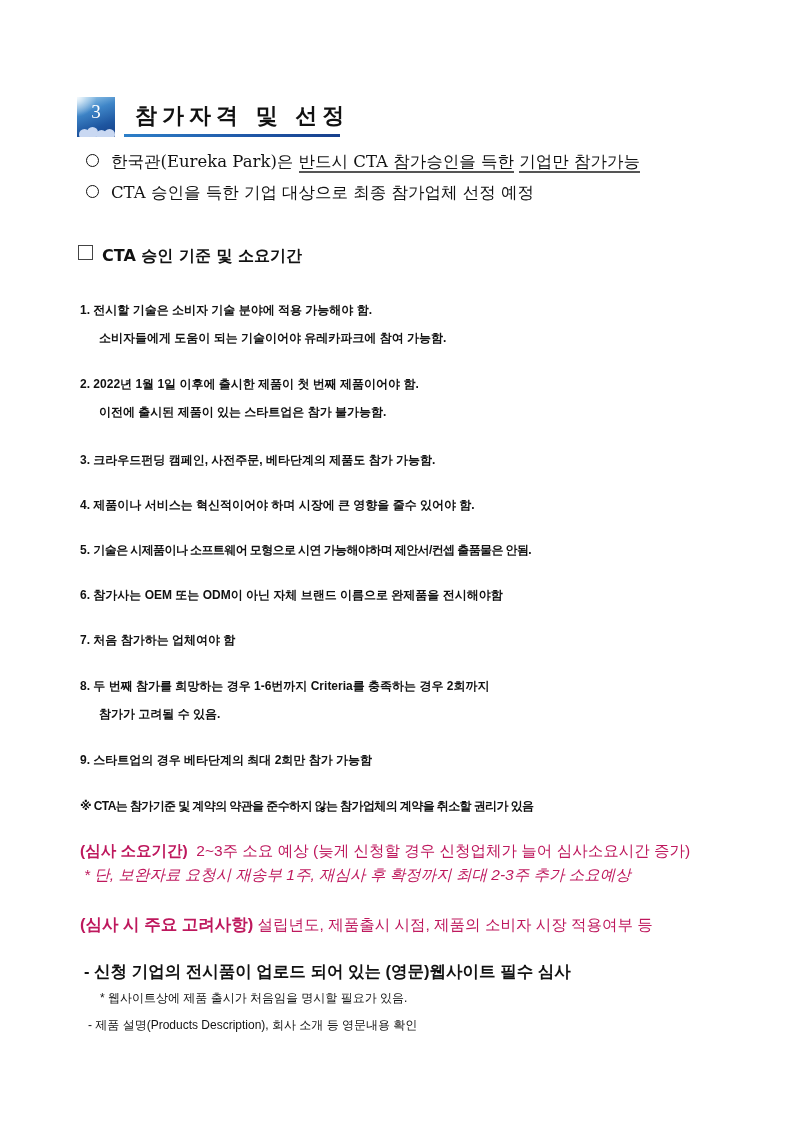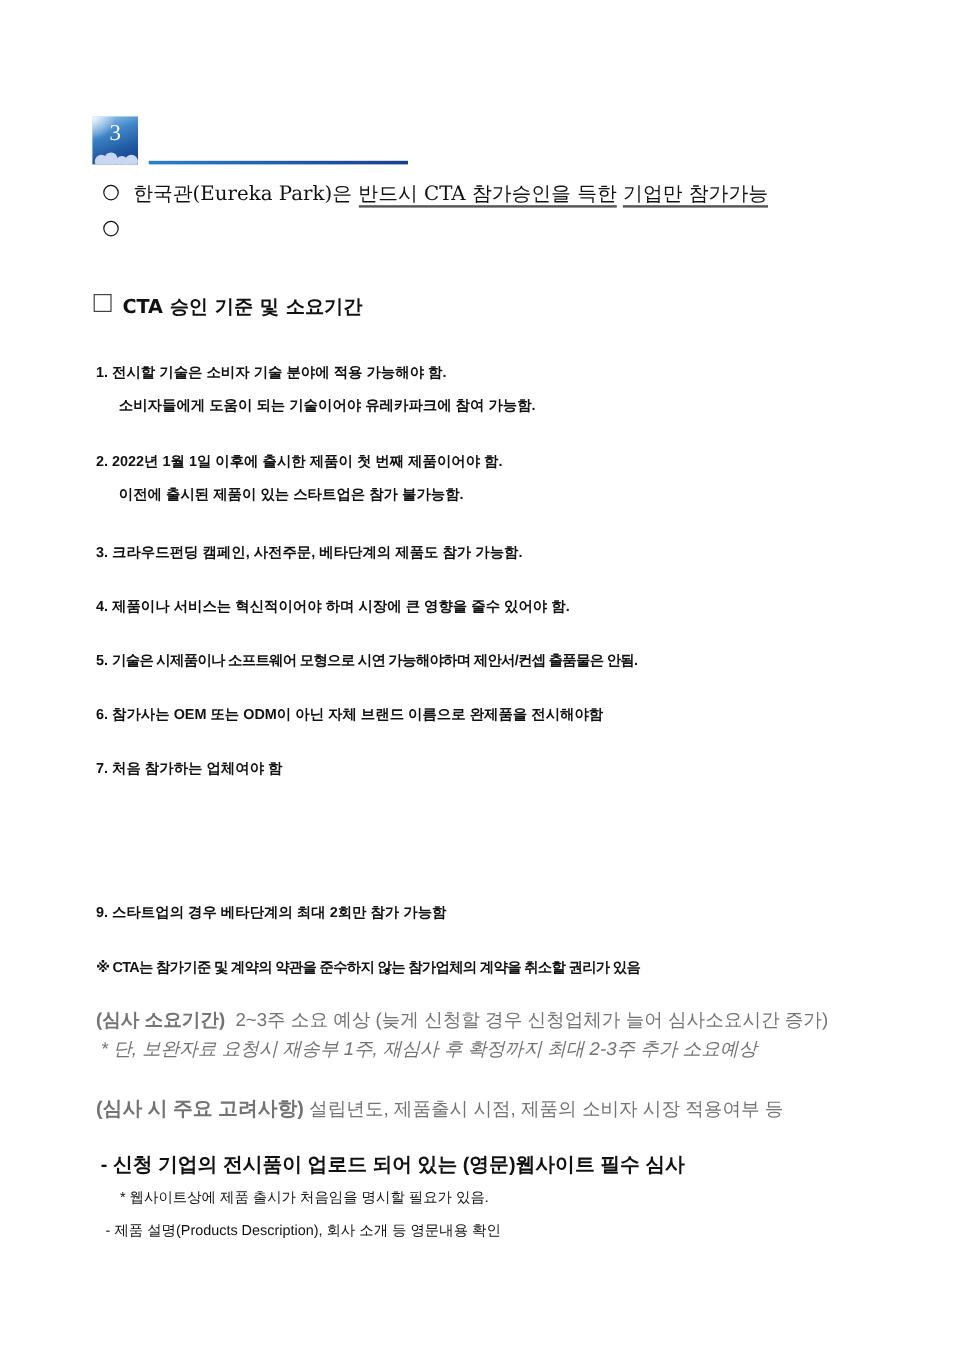--- a/index.html
+++ b/index.html
@@ -132,21 +132,21 @@
       padding-left: 19px;
     }
 
     .note {
       position: absolute;
       left: 80px;
       font-family: "Liberation Sans", "DejaVu Sans", sans-serif;
       font-size: 15.5px;
       white-space: nowrap;
       line-height: 26px;
-      color: #737373;
+      color: #be185d;
     }
     .note b { font-weight: bold; }
     .dash-line {
       position: absolute;
       font-family: "Liberation Sans", "DejaVu Sans", sans-serif;
       font-size: 12px;
       white-space: nowrap;
       line-height: 26px;
       color: #111;
     }
@@ -160,28 +160,29 @@
     <div class="badge">
       <div class="rays"></div>
       <div class="num">3</div>
       <div class="flowers">
         <span style="left:2px;"></span>
         <span style="left:10px;bottom:-1px;"></span>
         <span style="left:19px;bottom:-4px;"></span>
         <span style="left:27px;"></span>
       </div>
     </div>
+    <div class="section-title">참가자격 및 선정</div>
     <div class="section-rule"></div>
   </div>
 
   <div class="circ-line" style="top:151px;">
     <span class="circ"></span><span>한국관(Eureka Park)은 </span><span class="ul-gray">반드시 CTA 참가승인을 득한</span><span> </span><span class="ul-gray">기업만 참가가능 </span>
   </div>
   <div class="circ-line" style="top:182px;">
-    <span class="circ"></span>
+    <span class="circ"></span><span>CTA 승인을 득한 기업 대상으로 최종 참가업체 선정 예정</span>
   </div>
 
   <div class="sub-head">
     <span class="box"></span><span>CTA 승인 기준 및 소요기간</span>
   </div>
 
   <div class="crit" style="top:296px;">
     <span>1.</span>
     <span>전시할 기술은 소비자 기술 분야에 적용 가능해야 함.</span>
     <span class="cont">소비자들에게 도움이 되는 기술이어야 유레카파크에 참여 가능함.</span>
@@ -211,20 +212,25 @@
   <div class="crit" style="top:581px;">
     <span>6.</span>
     <span>참가사는 OEM 또는 ODM이 아닌 자체 브랜드 이름으로 완제품을 전시해야함</span>
   </div>
 
   <div class="crit" style="top:626px;">
     <span>7.</span>
     <span>처음 참가하는 업체여야 함</span>
   </div>
 
+  <div class="crit" style="top:672px;">
+    <span>8.</span>
+    <span>두 번째 참가를 희망하는 경우 1-6번까지 Criteria를 충족하는 경우 2회까지</span>
+    <span class="cont">참가가 고려될 수 있음.</span>
+  </div>
 
   <div class="crit" style="top:746px;">
     <span>9.</span>
     <span>스타트업의 경우 베타단계의 최대 2회만 참가 가능함</span>
   </div>
 
   <div class="crit" style="top:792px; letter-spacing:-0.6px;">※ CTA는 참가기준 및 계약의 약관을 준수하지 않는 참가업체의 계약을 취소할 권리가 있음</div>
 
   <div class="note" style="top:838px;">
     <b>(심사 소요기간)</b>&nbsp;

